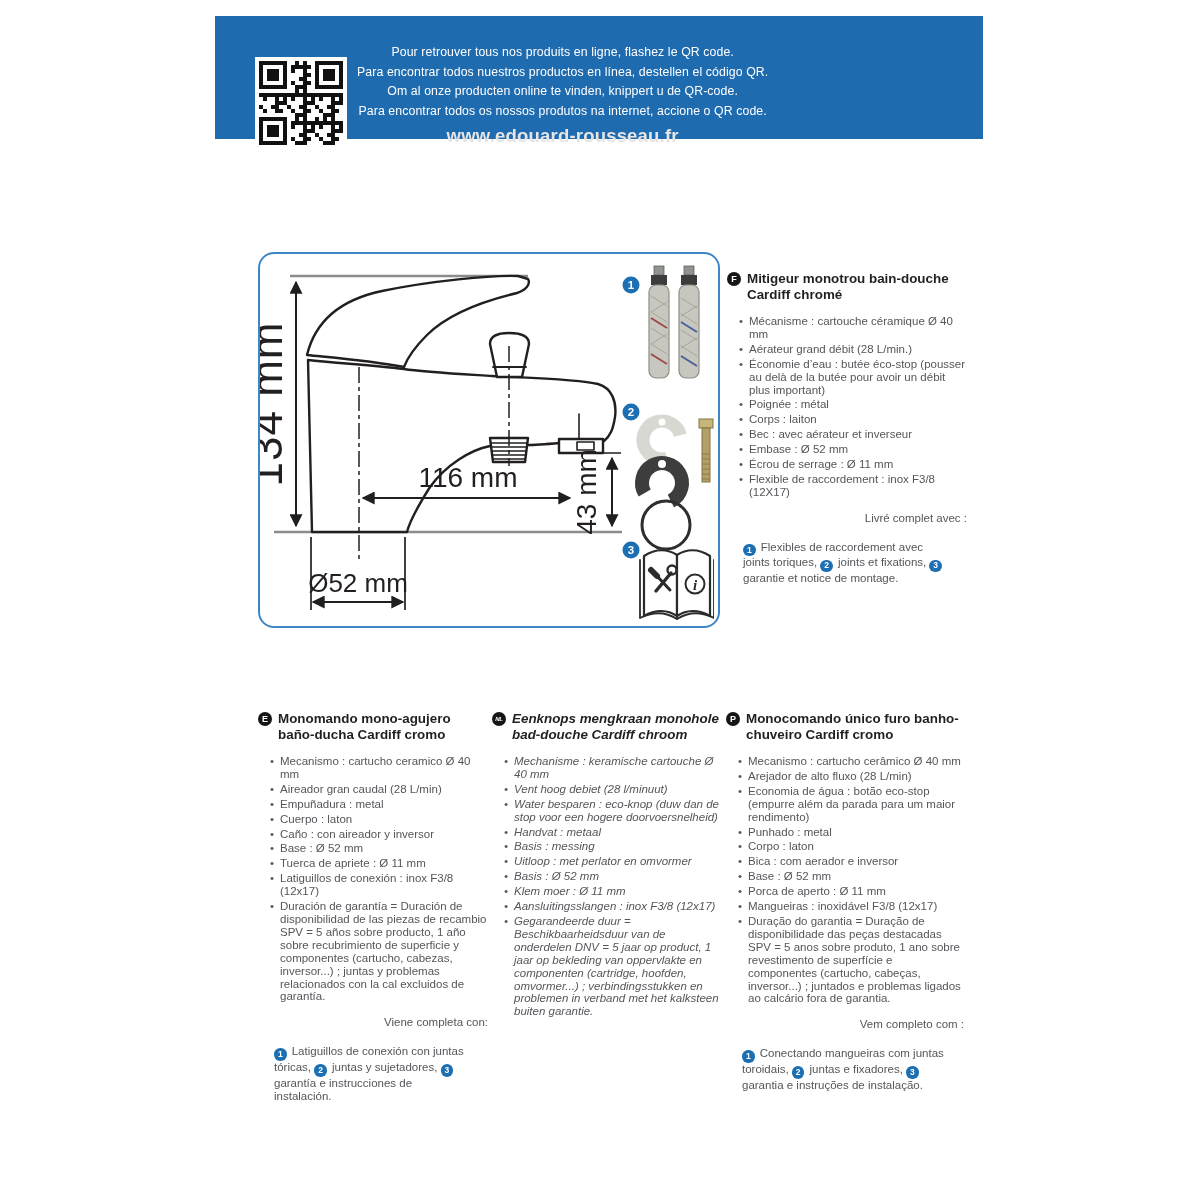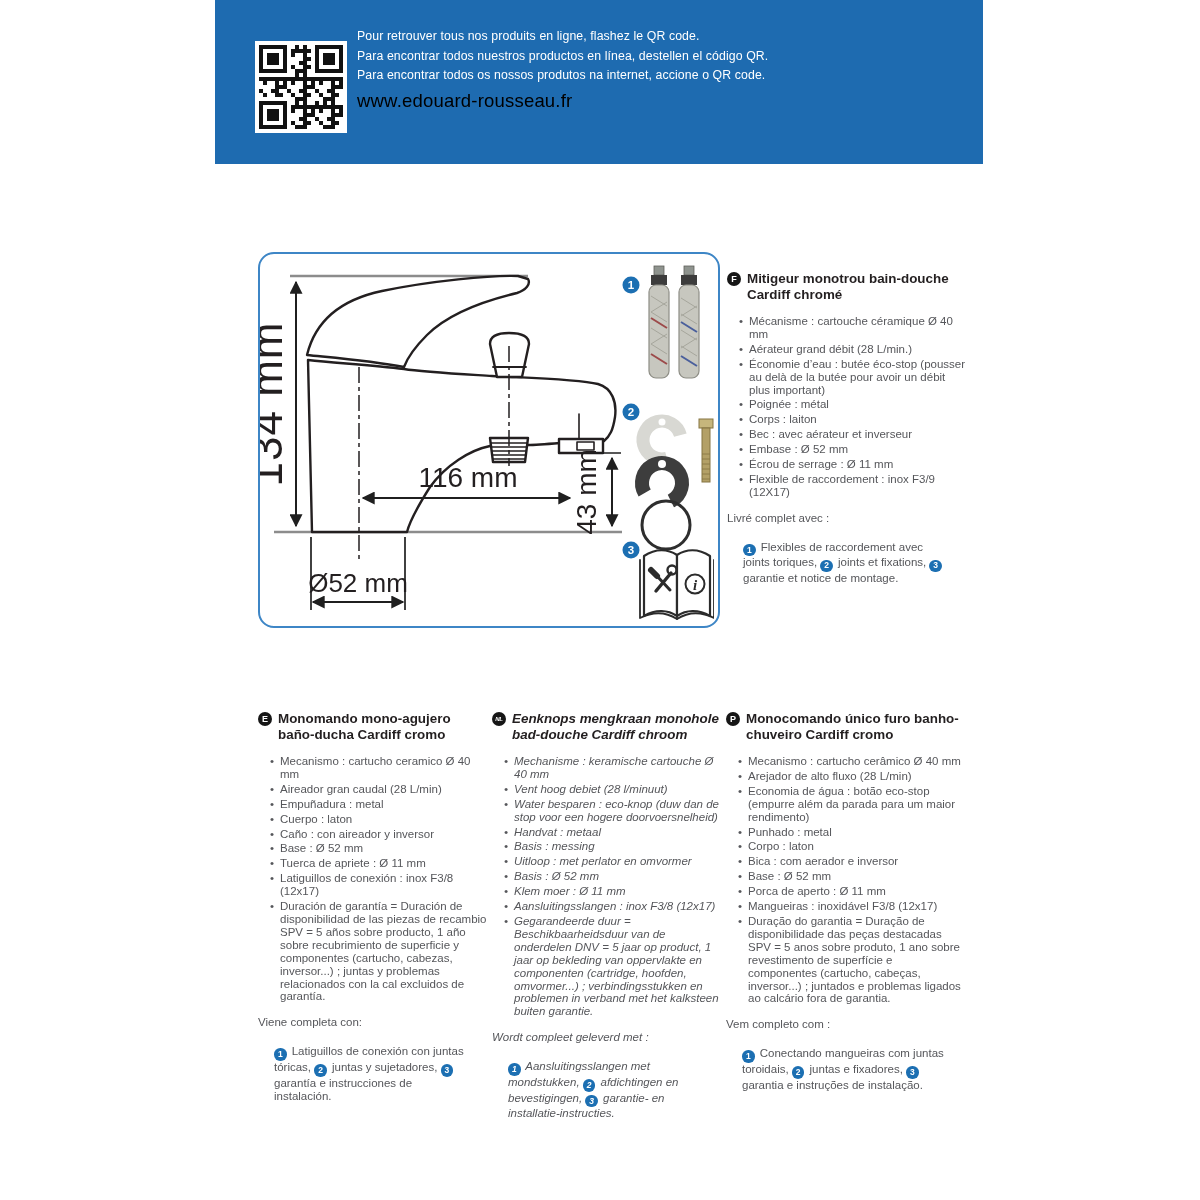--- a/index.html
+++ b/index.html
@@ -1,44 +1,44 @@
 <!DOCTYPE html>
 <html><head>
 <meta charset="utf-8">
 <style>
   html,body{margin:0;padding:0;background:#ffffff;}
   .page{position:relative;width:1200px;height:1200px;background:#ffffff;overflow:hidden;
         font-family:"Liberation Sans",sans-serif;color:#55565a;}
 
   
-  .banner{position:absolute;left:215px;top:0;width:768px;height:164px;background:#1e6bb0;}
+  .banner{position:absolute;left:215px;top:16px;width:768px;height:123px;background:#1e6bb0;text-align:center;}
   .qr-tile{position:absolute;left:40px;top:41px;width:92px;height:92px;background:#ffffff;}
   .qr-tile svg{position:absolute;left:4px;top:4px;}
   .banner-text{position:absolute;left:142px;top:27px;color:#ffffff;}
   .banner-text p{margin:0;font-size:12.3px;line-height:19.6px;font-weight:400;letter-spacing:.1px;}
-  .banner-url{margin-top:3px;font-size:18.5px;line-height:24px;font-weight:400;letter-spacing:.2px;color:#000000;}
+  .banner-url{margin-top:3px;font-size:18.5px;line-height:24px;font-weight:700;letter-spacing:.2px;color:#e5e5e5;}
 
   
   .diagram-box{position:absolute;left:258px;top:252px;width:458px;height:372px;
                border:2.5px solid #3e86c6;border-radius:16px;background:#ffffff;}
   .diagram-box svg{position:absolute;left:0;top:0;}
 
   
   .col{position:absolute;font-size:11.5px;line-height:12.9px;color:#55565a;}
   .col-title{display:flex;gap:6px;align-items:flex-start;margin:0 0 12px 0;
              font-size:13.4px;line-height:16px;font-weight:bold;color:#231f20;}
   .badge{flex:0 0 auto;width:14px;height:14px;border-radius:50%;background:#161616;color:#ffffff;
          display:inline-flex;align-items:center;justify-content:center;
          font-size:9px;font-weight:bold;margin-top:1px;letter-spacing:0;}
   .badge.sm{font-size:6px;letter-spacing:-.3px;}
   .bullets{padding-left:12px;}
   .bullet{position:relative;padding-left:10px;margin:2px 0 1px 0;}
   .bullet::before{content:"•";position:absolute;left:0;top:0;color:#55565a;}
   .outro{margin-top:13px;}
-  .outro-lead{margin:0 0 1px 0;}
+  .outro-lead{margin:0 0 1px 0;text-align:right;}
   .outro-items{margin:16px;}
   .numcircle{display:inline-flex;width:12.5px;height:12.5px;border-radius:50%;background:#1c6fb2;
              color:#ffffff;font-size:8.5px;font-weight:bold;align-items:center;justify-content:center;
              vertical-align:-2px;margin-right:2px;}
   .col-fr{left:727px;top:271px;width:240px;}
   .col-es{left:258px;top:711px;width:230px;}
   .col-nl{left:492px;top:711px;width:228px;font-style:italic;}
   .col-pt{left:726px;top:711px;width:238px;}
 </style>
 </head>
@@ -187,20 +187,21 @@
           <rect x="60" y="4" width="20" height="20" fill="#fff"></rect>
           <rect x="64" y="8" width="12" height="12" fill="#111"></rect>
           <rect x="0" y="56" width="28" height="28" fill="#111"></rect>
           <rect x="4" y="60" width="20" height="20" fill="#fff"></rect>
           <rect x="8" y="64" width="12" height="12" fill="#111"></rect>
         </svg>
     </div>
     <div class="banner-text">
       <p>Pour retrouver tous nos produits en ligne, flashez le QR code.</p>
       <p>Para encontrar todos nuestros productos en línea, destellen el código QR.</p>
+      <p>Om al onze producten online te vinden, knippert u de QR-code.</p>
       <p>Para encontrar todos os nossos produtos na internet, accione o QR code.</p>
       <div class="banner-url">www.edouard-rousseau.fr</div>
     </div>
   </header>
 
   <div class="diagram-box">
     <svg width="454" height="368" viewBox="0 0 454 368" font-family="Liberation Sans, sans-serif">
       <defs>
         <marker id="ah" viewBox="0 0 10 10" refX="9" refY="5" markerWidth="6.5" markerHeight="6.5" orient="auto-start-reverse">
             <path d="M0,0 L10,5 L0,10 Z" fill="#1f1f1f"></path>
@@ -355,21 +356,21 @@
     </h2>
     <div class="bullets">
         <div class="bullet">Mécanisme : cartouche céramique Ø 40 mm</div>
         <div class="bullet">Aérateur grand débit (28 L/min.)</div>
         <div class="bullet">Économie d’eau : butée éco-stop (pousser au delà de la butée pour avoir un débit plus important)</div>
         <div class="bullet">Poignée : métal</div>
         <div class="bullet">Corps : laiton</div>
         <div class="bullet">Bec : avec aérateur et inverseur</div>
         <div class="bullet">Embase : Ø 52 mm</div>
         <div class="bullet">Écrou de serrage : Ø 11 mm</div>
-        <div class="bullet">Flexible de raccordement : inox F3/9 (12X17)</div>
+        <div class="bullet">Flexible de raccordement : inox F3/8 (12X17)</div>
       </div>
     <div class="outro">
       <p class="outro-lead">Livré complet avec :</p>
       <p class="outro-items"><span class="numcircle">1</span> Flexibles de raccordement avec joints toriques, <span class="numcircle">2</span> joints et fixations, <span class="numcircle">3</span> garantie et notice de montage. </p>
     </div>
   </section>
 
   <section class="col col-es">
     <h2 class="col-title">
       <span class="badge">E</span>
@@ -402,24 +403,20 @@
         <div class="bullet">Vent hoog debiet (28 l/minuut)</div>
         <div class="bullet">Water besparen : eco-knop (duw dan de stop voor een hogere doorvoersnelheid)</div>
         <div class="bullet">Handvat : metaal</div>
         <div class="bullet">Basis : messing</div>
         <div class="bullet">Uitloop : met perlator en omvormer</div>
         <div class="bullet">Basis : Ø 52 mm</div>
         <div class="bullet">Klem moer : Ø 11 mm</div>
         <div class="bullet">Aansluitingsslangen : inox F3/8 (12x17)</div>
         <div class="bullet">Gegarandeerde duur = Beschikbaarheidsduur van de onderdelen DNV = 5 jaar op product, 1 jaar op bekleding van oppervlakte en componenten (cartridge, hoofden, omvormer...) ; verbindingsstukken en problemen in verband met het kalksteen buiten garantie.</div>
       </div>
-    <div class="outro">
-      <p class="outro-lead">Wordt compleet geleverd met :</p>
-      <p class="outro-items"><span class="numcircle">1</span> Aansluitingsslangen met mondstukken, <span class="numcircle">2</span> afdichtingen en bevestigingen, <span class="numcircle">3</span> garantie- en installatie-instructies. </p>
-    </div>
   </section>
 
   <section class="col col-pt">
     <h2 class="col-title">
       <span class="badge">P</span>
       <span>Monocomando único furo banho-chuveiro Cardiff cromo</span>
     </h2>
     <div class="bullets">
         <div class="bullet">Mecanismo : cartucho cerâmico Ø 40 mm</div>
         <div class="bullet">Arejador de alto fluxo (28 L/min)</div>

